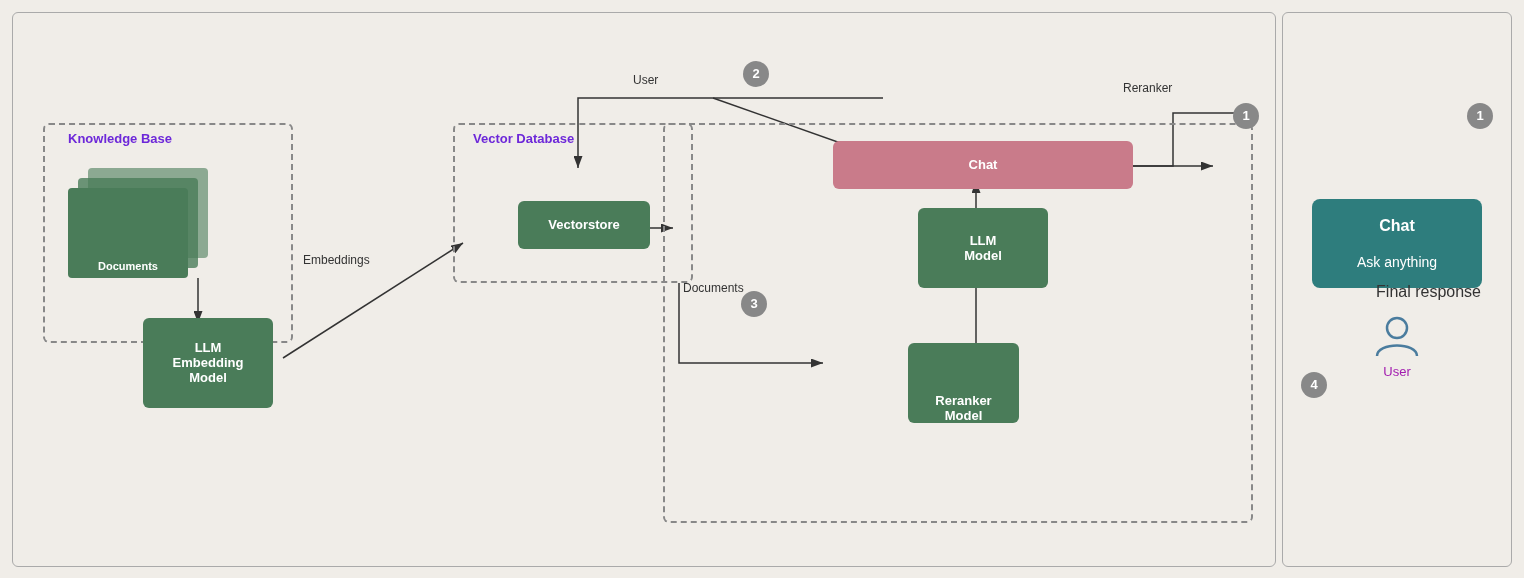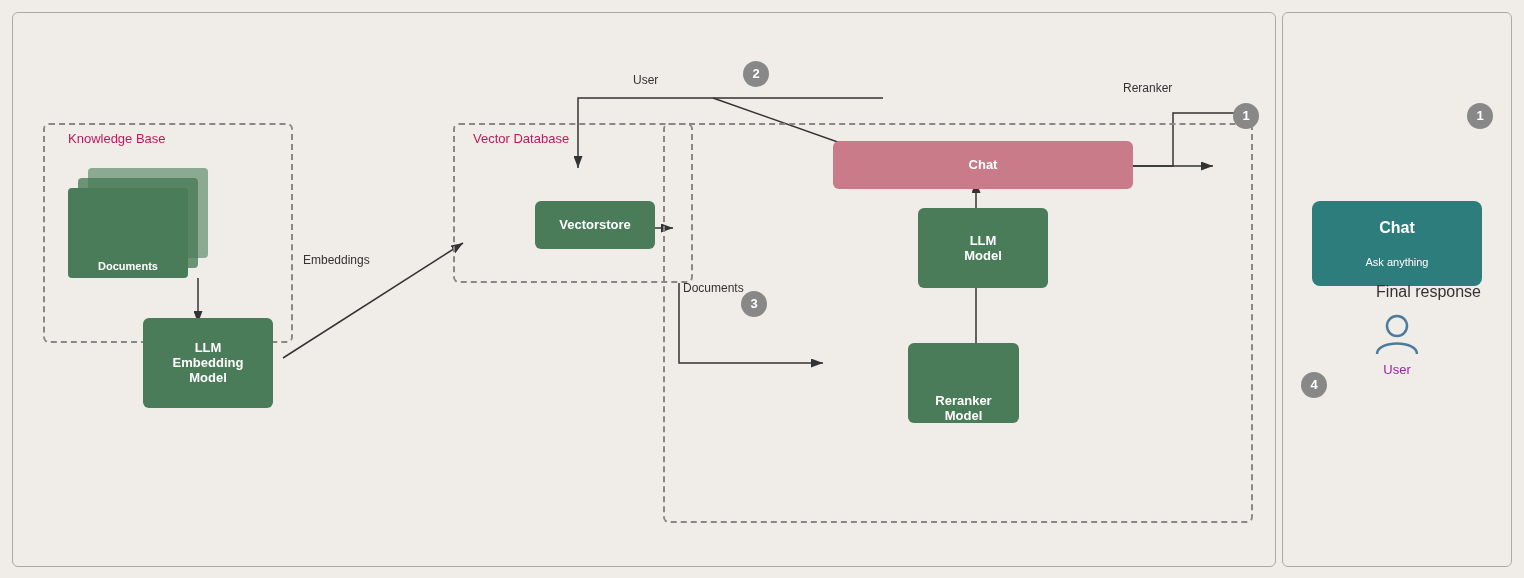--- a/index.html
+++ b/index.html
@@ -64,22 +64,22 @@
     
     .dashed-box {
       position: absolute;
       border: 2px dashed #888;
       border-radius: 6px;
       background: transparent;
     }
     .dashed-label {
       position: absolute;
       font-size: 13px;
-      font-weight: 400;
-      color: #be185d;
+      font-weight: 700;
+      color: #6d28d9;
     }
 
     
     .step-badge {
       position: absolute;
       width: 26px;
       height: 26px;
       border-radius: 50%;
       background: #888;
       color: #fff;
@@ -219,21 +219,21 @@
 
     <div class="box box-green" style="left:130px; top:305px; width:130px; height:90px;">
       <span style="white-space:pre-line;">LLM
 Embedding
 Model</span>
     </div>
 
     <div class="dashed-box" style="left:440px; top:110px; width:240px; height:160px;"></div>
     <div class="dashed-label" style="left:460px; top:118px;">Vector Database</div>
 
-    <div class="box box-green" style="left:522px; top:188px; width:120px; height:48px;text-align:center;">
+    <div class="box box-green" style="left:505px; top:188px; width:132px; height:48px;text-align:center;">
       <span>Vectorstore</span>
     </div>
 
     <div class="arrow-label" style="left:620px; top:60px;">User</div>
 
     <div class="step-badge" style="left:730px; top:48px;">2</div>
 
     <div class="dashed-box" style="left:650px; top:110px; width:590px; height:400px;"></div>
 
     <div class="arrow-label" style="left:670px; top:268px;">Documents</div>
@@ -259,21 +259,21 @@
     <div class="step-badge" style="left:1220px; top:90px;">1</div>
 
   </div>
 
   <div class="right-panel">
 
     <div class="right-step-badge" style="top: 90px; right: 18px;">1</div>
 
     <div class="chat-box-right">
       <div style="font-size:16px; font-weight:700;">Chat</div>
-      <div style="font-size:11px; font-weight:400; margin-top:19px;">Ask anything</div>
+      <div style="font-size:14px; font-weight:400; margin-top:19px;">Ask anything</div>
     </div>
 
     <div class="final-response-label" style="top: 270px; right: 30px; text-align:right;">Final response</div>
 
     <div class="right-step-badge" style="bottom: 168px; left: 18px;">4</div>
 
     <div class="user-icon">
       <svg viewBox="0 0 48 48">
         <circle cx="24" cy="16" r="10" fill="none" stroke="#4a7c9e" stroke-width="2.5"></circle>
         <path d="M4 44 C4 30 44 30 44 44" fill="none" stroke="#4a7c9e" stroke-width="2.5"></path>

